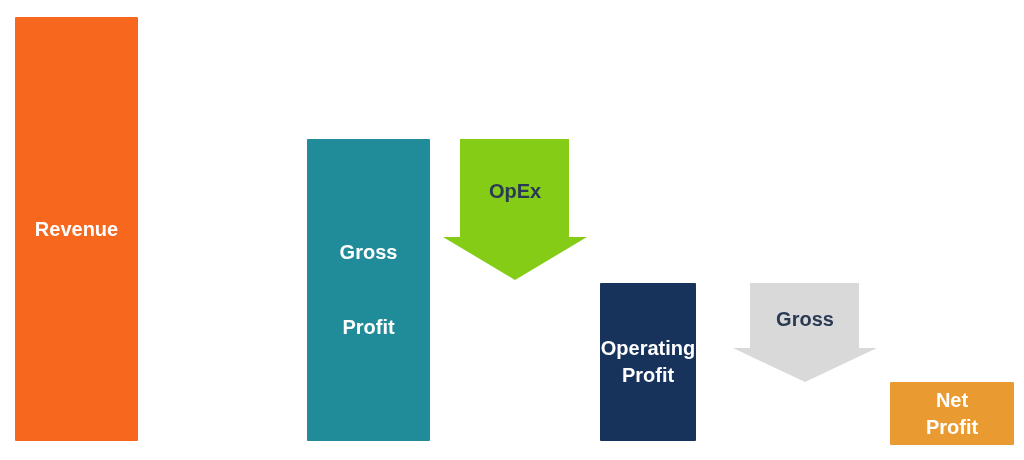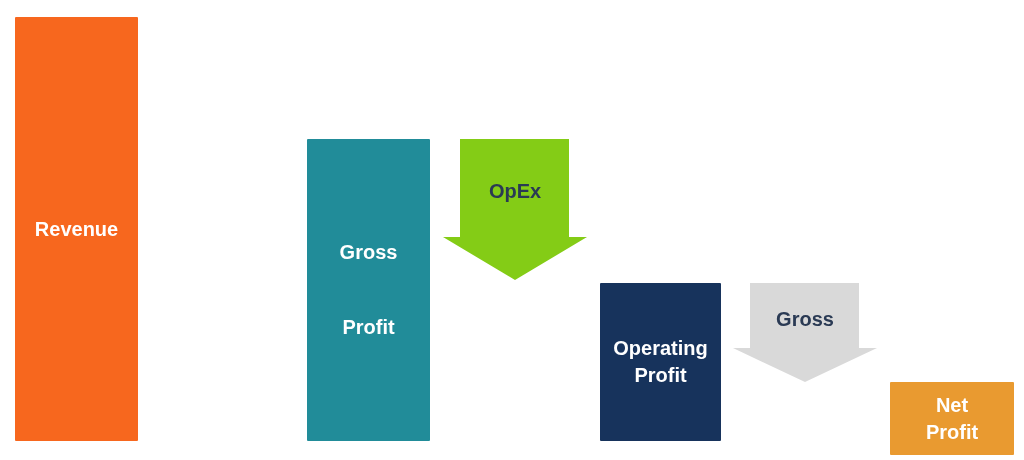--- a/index.html
+++ b/index.html
@@ -34,22 +34,22 @@
     align-items: center;
     justify-content: center;
     text-align: center;
     font-weight: bold;
     font-size: 20px;
     line-height: 27px;
   }
   
   #bar-revenue          { left: 15px;  top: 17px;  width: 123px; height: 424px; }
   #bar-gross-profit     { left: 307px; top: 139px; width: 123px; height: 302px; }
-  #bar-operating-profit { left: 600px; top: 283px; width: 121px; height: 158px; }
-  #bar-net-profit       { left: 890px; top: 382px; width: 124px; height: 73px; }
+  #bar-operating-profit { left: 600px; top: 283px; width: 96px; height: 158px; }
+  #bar-net-profit       { left: 890px; top: 382px; width: 124px; height: 63px; }
   
   #arrow-cogs {
     left: 152px; top: 20px; width: 141px; height: 110px;
     padding-bottom: 30px; box-sizing: border-box;
     clip-path: polygon(11.3% 0, 88.7% 0, 88.7% 72.7%, 100% 72.7%, 50% 100%, 0 72.7%, 11.3% 72.7%);
   }
   #arrow-opex {
     left: 443px; top: 139px; width: 144px; height: 141px;
     padding-bottom: 36px; box-sizing: border-box;
     clip-path: polygon(11.8% 0, 87.5% 0, 87.5% 69.5%, 100% 69.5%, 50% 100%, 0 69.5%, 11.8% 69.5%);

